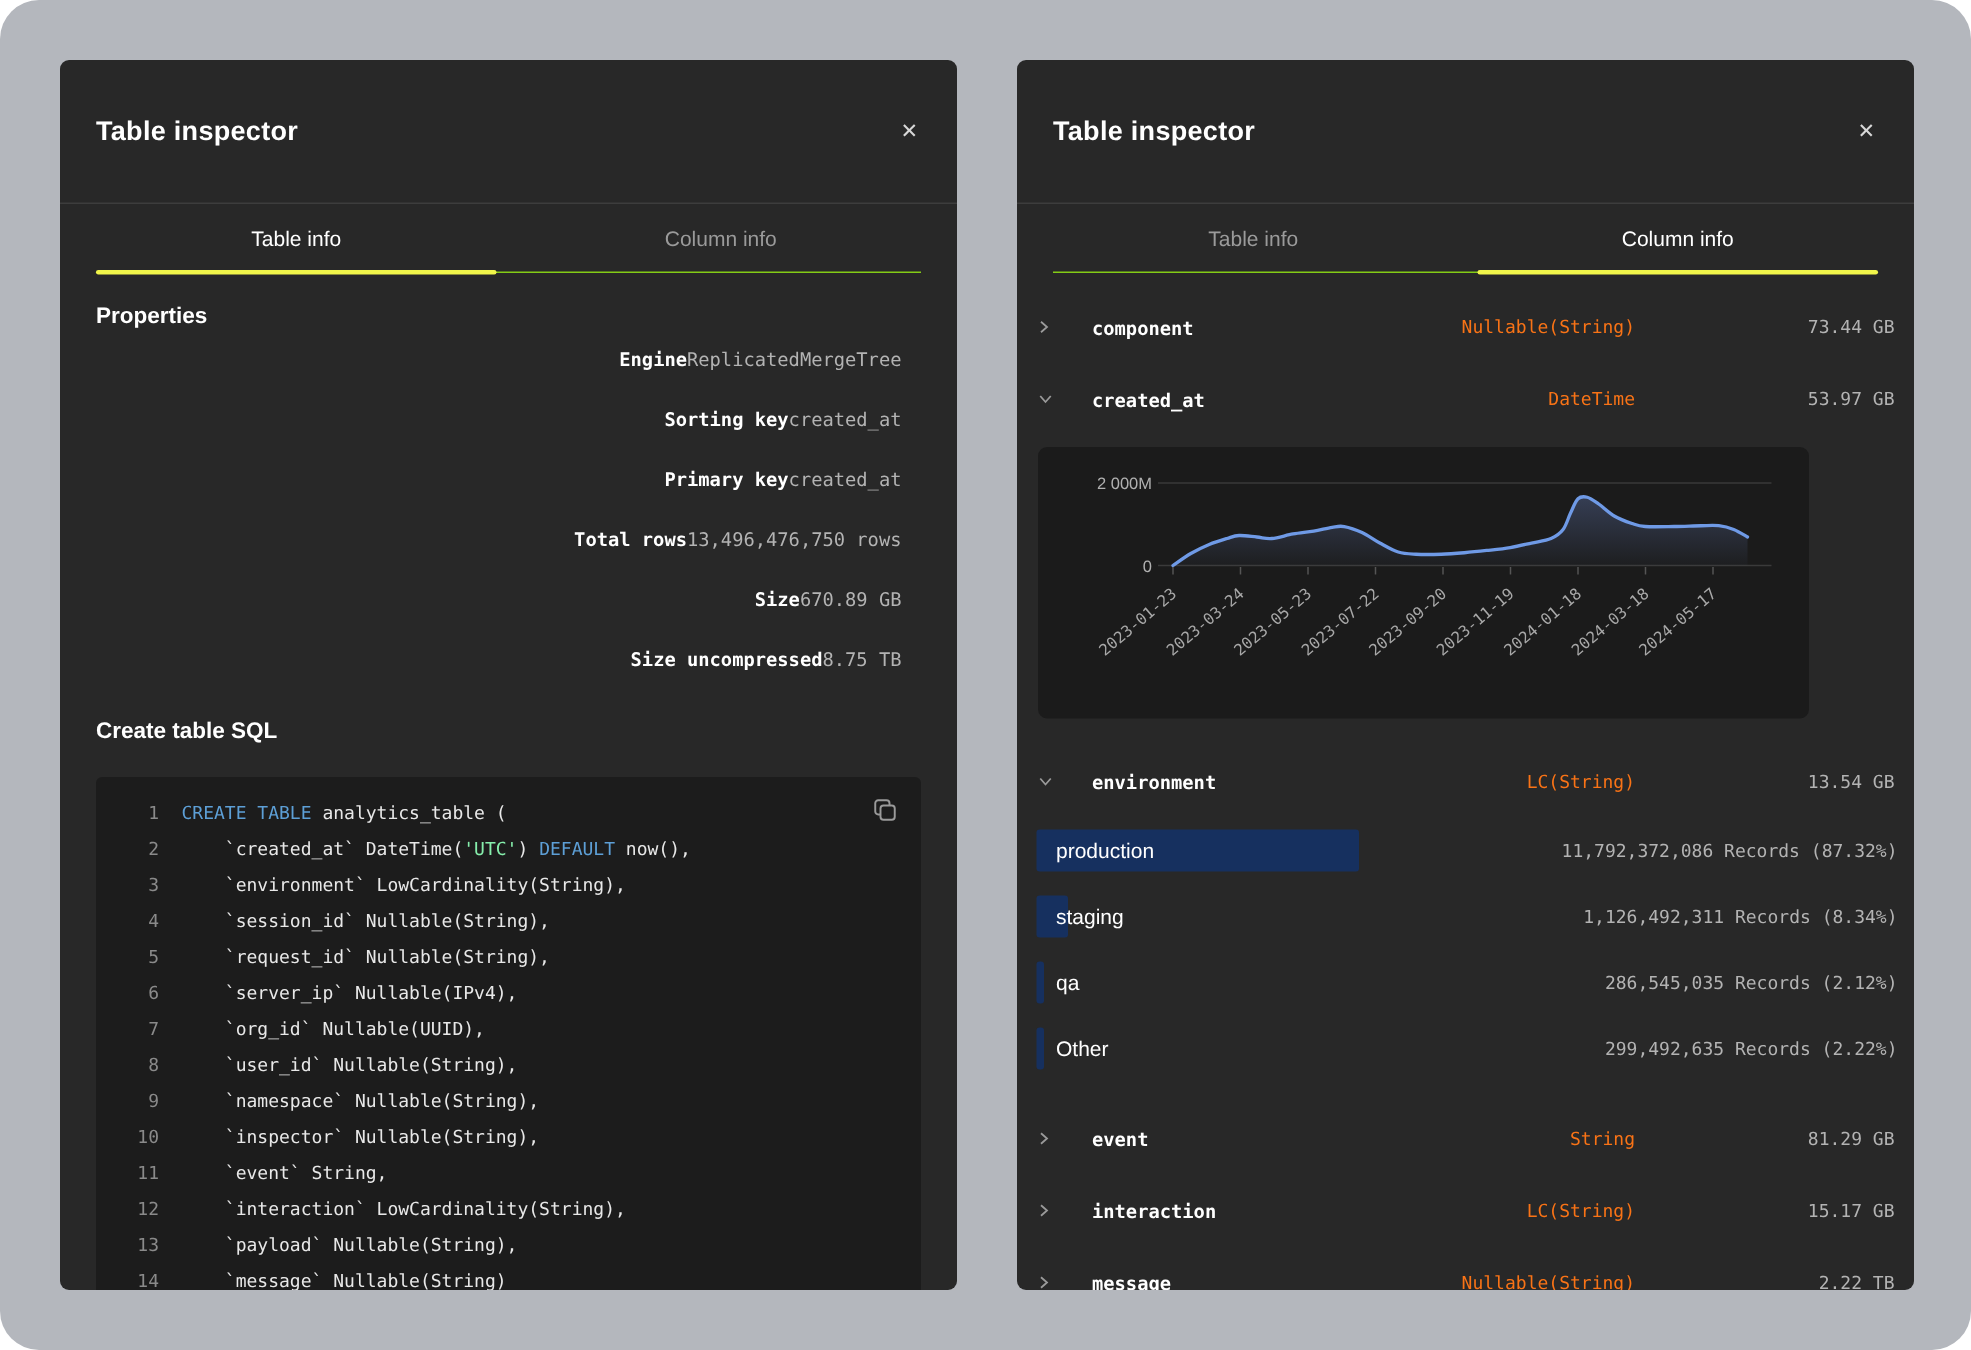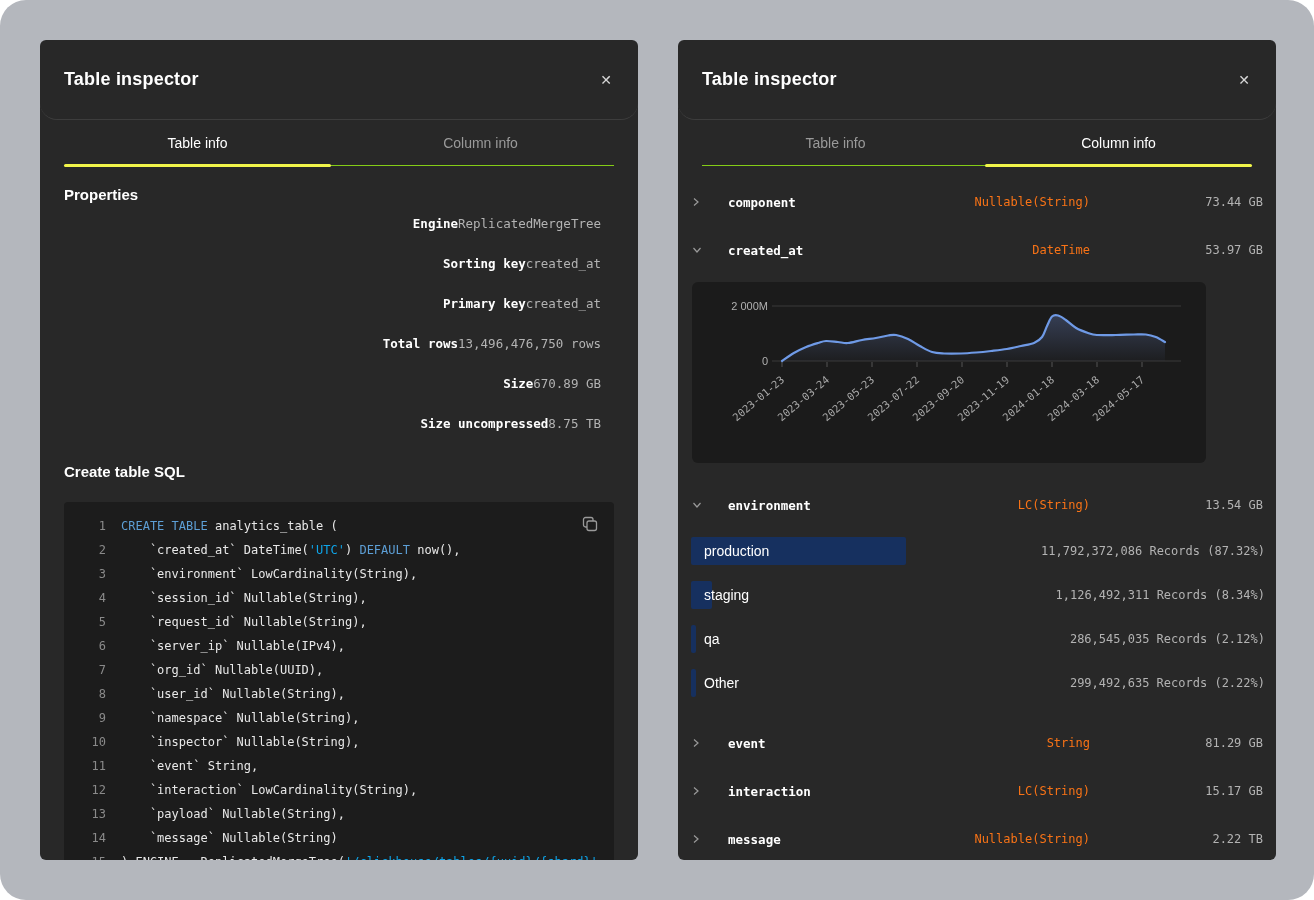--- a/index.html
+++ b/index.html
@@ -3,21 +3,21 @@
 <meta charset="utf-8">
 <style>
   * { margin:0; padding:0; box-sizing:border-box; }
   html,body { width:1314px; height:900px; background:#ffffff; font-family:"Liberation Sans", sans-serif; }
   .stage { position:relative; width:1314px; height:900px; background:#b4b7bd; border-radius:26px; overflow:hidden; }
 
   .panel { position:absolute; top:40px; width:598px; height:820px; background:#282828; border-radius:6px; overflow:hidden; }
   .panel.left { left:40px; }
   .panel.right { left:678px; }
 
-  .panel-header { height:80px; display:flex; align-items:center; justify-content:space-between; padding:0 22px 0 24px; border-bottom:1px solid #3d3d3d;border-radius:17px; }
+  .panel-header { height:96px; display:flex; align-items:center; justify-content:space-between; padding:0 22px 0 24px; border-bottom:1px solid #3d3d3d; }
   .panel-title { color:#ffffff; font-size:18px; font-weight:bold; letter-spacing:.2px; }
   .close-btn { color:#d8d8d8; font-size:14px; line-height:1; cursor:pointer; background:none; border:none; padding:4px; font-family:"DejaVu Sans", sans-serif; }
 
   .tabbar { display:flex; height:46px; margin:0 24px; border-bottom:1px solid #84cc16;gap:16px; }
   .tab { flex:1; display:flex; align-items:center; justify-content:center; font-size:14px; color:#9a9a9a; position:relative; cursor:pointer; }
   .tab.active { color:#ffffff; }
   .tab.active::after { content:""; position:absolute; left:0; right:0; bottom:-2px; height:3px; background:#f1f54a; border-radius:2px; }
 
   .content { padding:0 24px; }
 
@@ -27,21 +27,21 @@
   .prop-row:first-of-type { margin-top:6px; }
   .prop-label { color:#ffffff; font-size:12.5px; font-weight:bold; font-family:"DejaVu Sans Mono", monospace; }
   .prop-value { color:#b3b3b3; font-size:12.5px; font-family:"DejaVu Sans Mono", monospace; }
 
   .code-block { position:relative; margin-top:22px; background:#1c1c1c; border-radius:4px; padding:12px 0 12px 0; min-height:368px; }
   .copy-btn { position:absolute; top:12px; right:14px; background:none; border:none; cursor:pointer; padding:2px; }
   .code-line { display:flex; line-height:24px; font-family:"DejaVu Sans Mono", monospace; font-size:12px; white-space:pre; }
   .code-line .ln { width:42px; text-align:right; color:#8a8a8a; flex:0 0 42px; }
   .code-line .ct { padding-left:15px; color:#e8e8e8; }
   .tok-kw { color:#5d9fd6; }
-  .tok-str { color:#0ea5e9; }
+  .tok-str { color:#86efac; }
   .tok-pl { color:#e8e8e8; }
 
   .col-list { padding-top:12px; }
   .col-row { display:flex; align-items:center; height:48px; padding:0 13px 0 14px; cursor:pointer; }
   .chev { width:12px; flex:0 0 12px; display:flex; align-items:center; }
   .chev svg { stroke:#9a9a9a; fill:none; stroke-width:1.2; }
   .col-name { margin-left:24px; flex:1; color:#ffffff; font-size:12.5px; font-weight:bold; font-family:"DejaVu Sans Mono", monospace; }
   .col-type { width:170px; text-align:right; color:#f97316; font-size:12px; font-family:"DejaVu Sans Mono", monospace; }
   .col-size { width:173px; text-align:right; color:#b3b3b3; font-size:12px; font-family:"DejaVu Sans Mono", monospace; }
 

